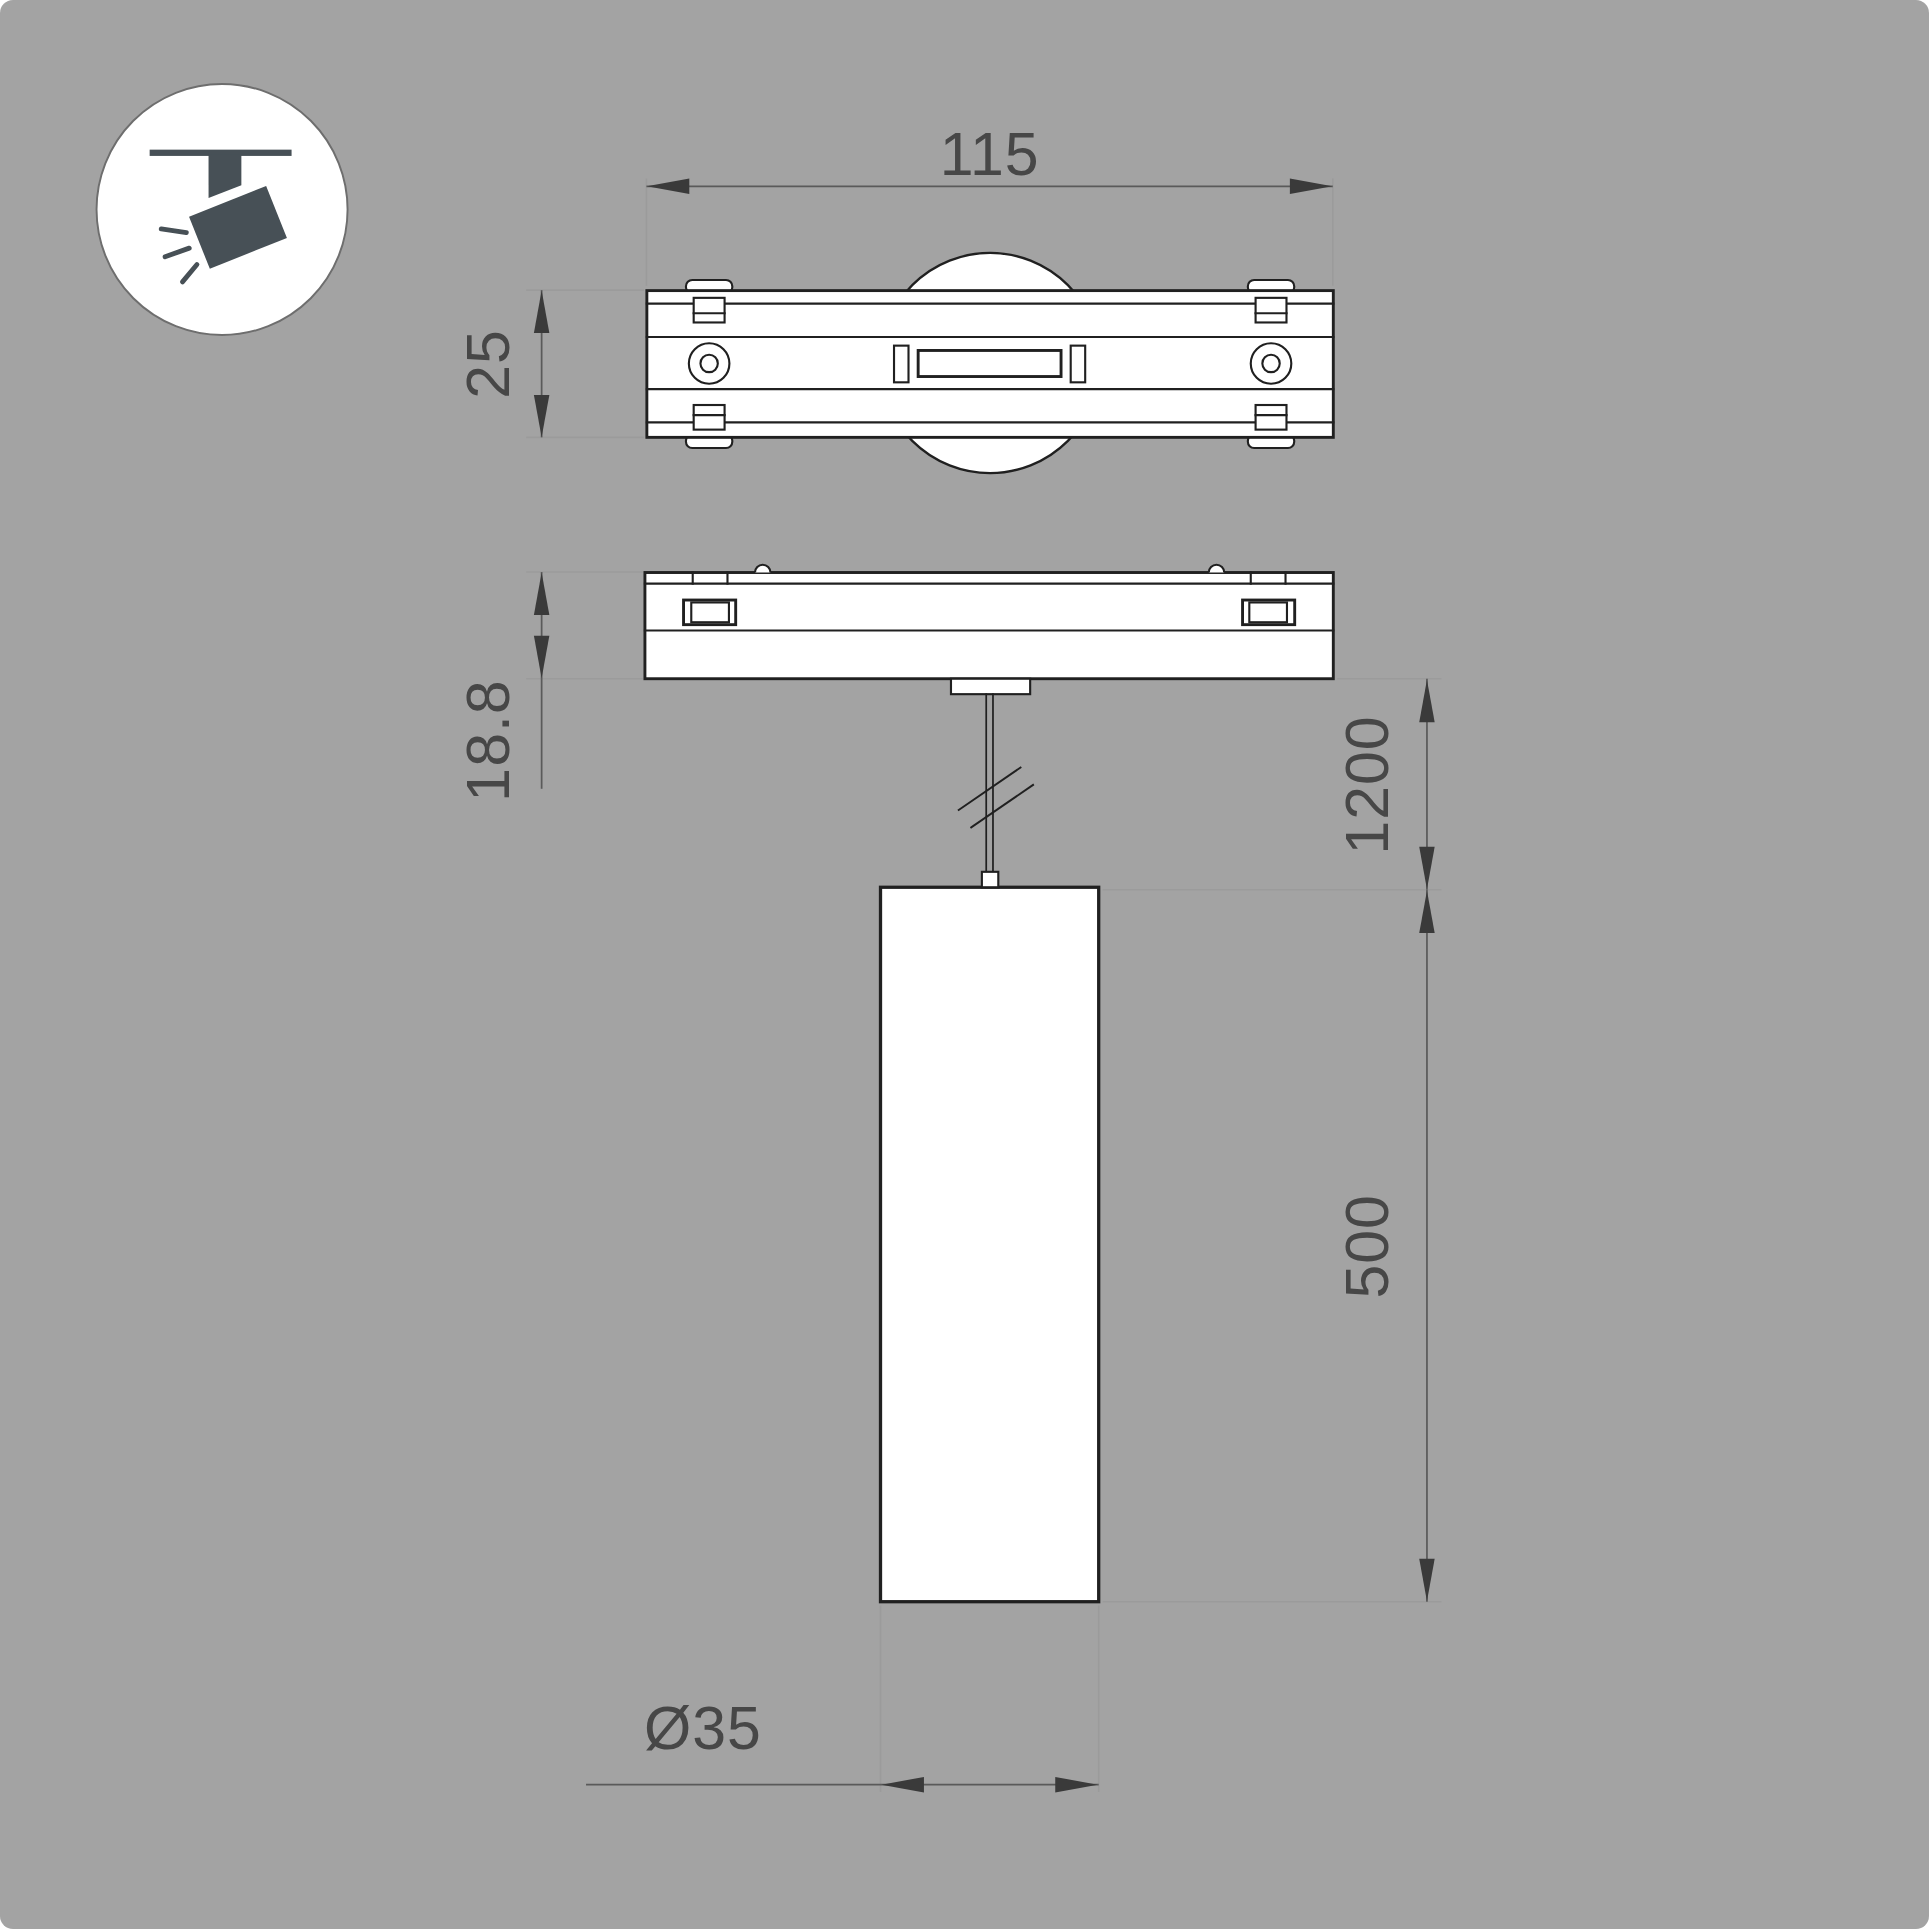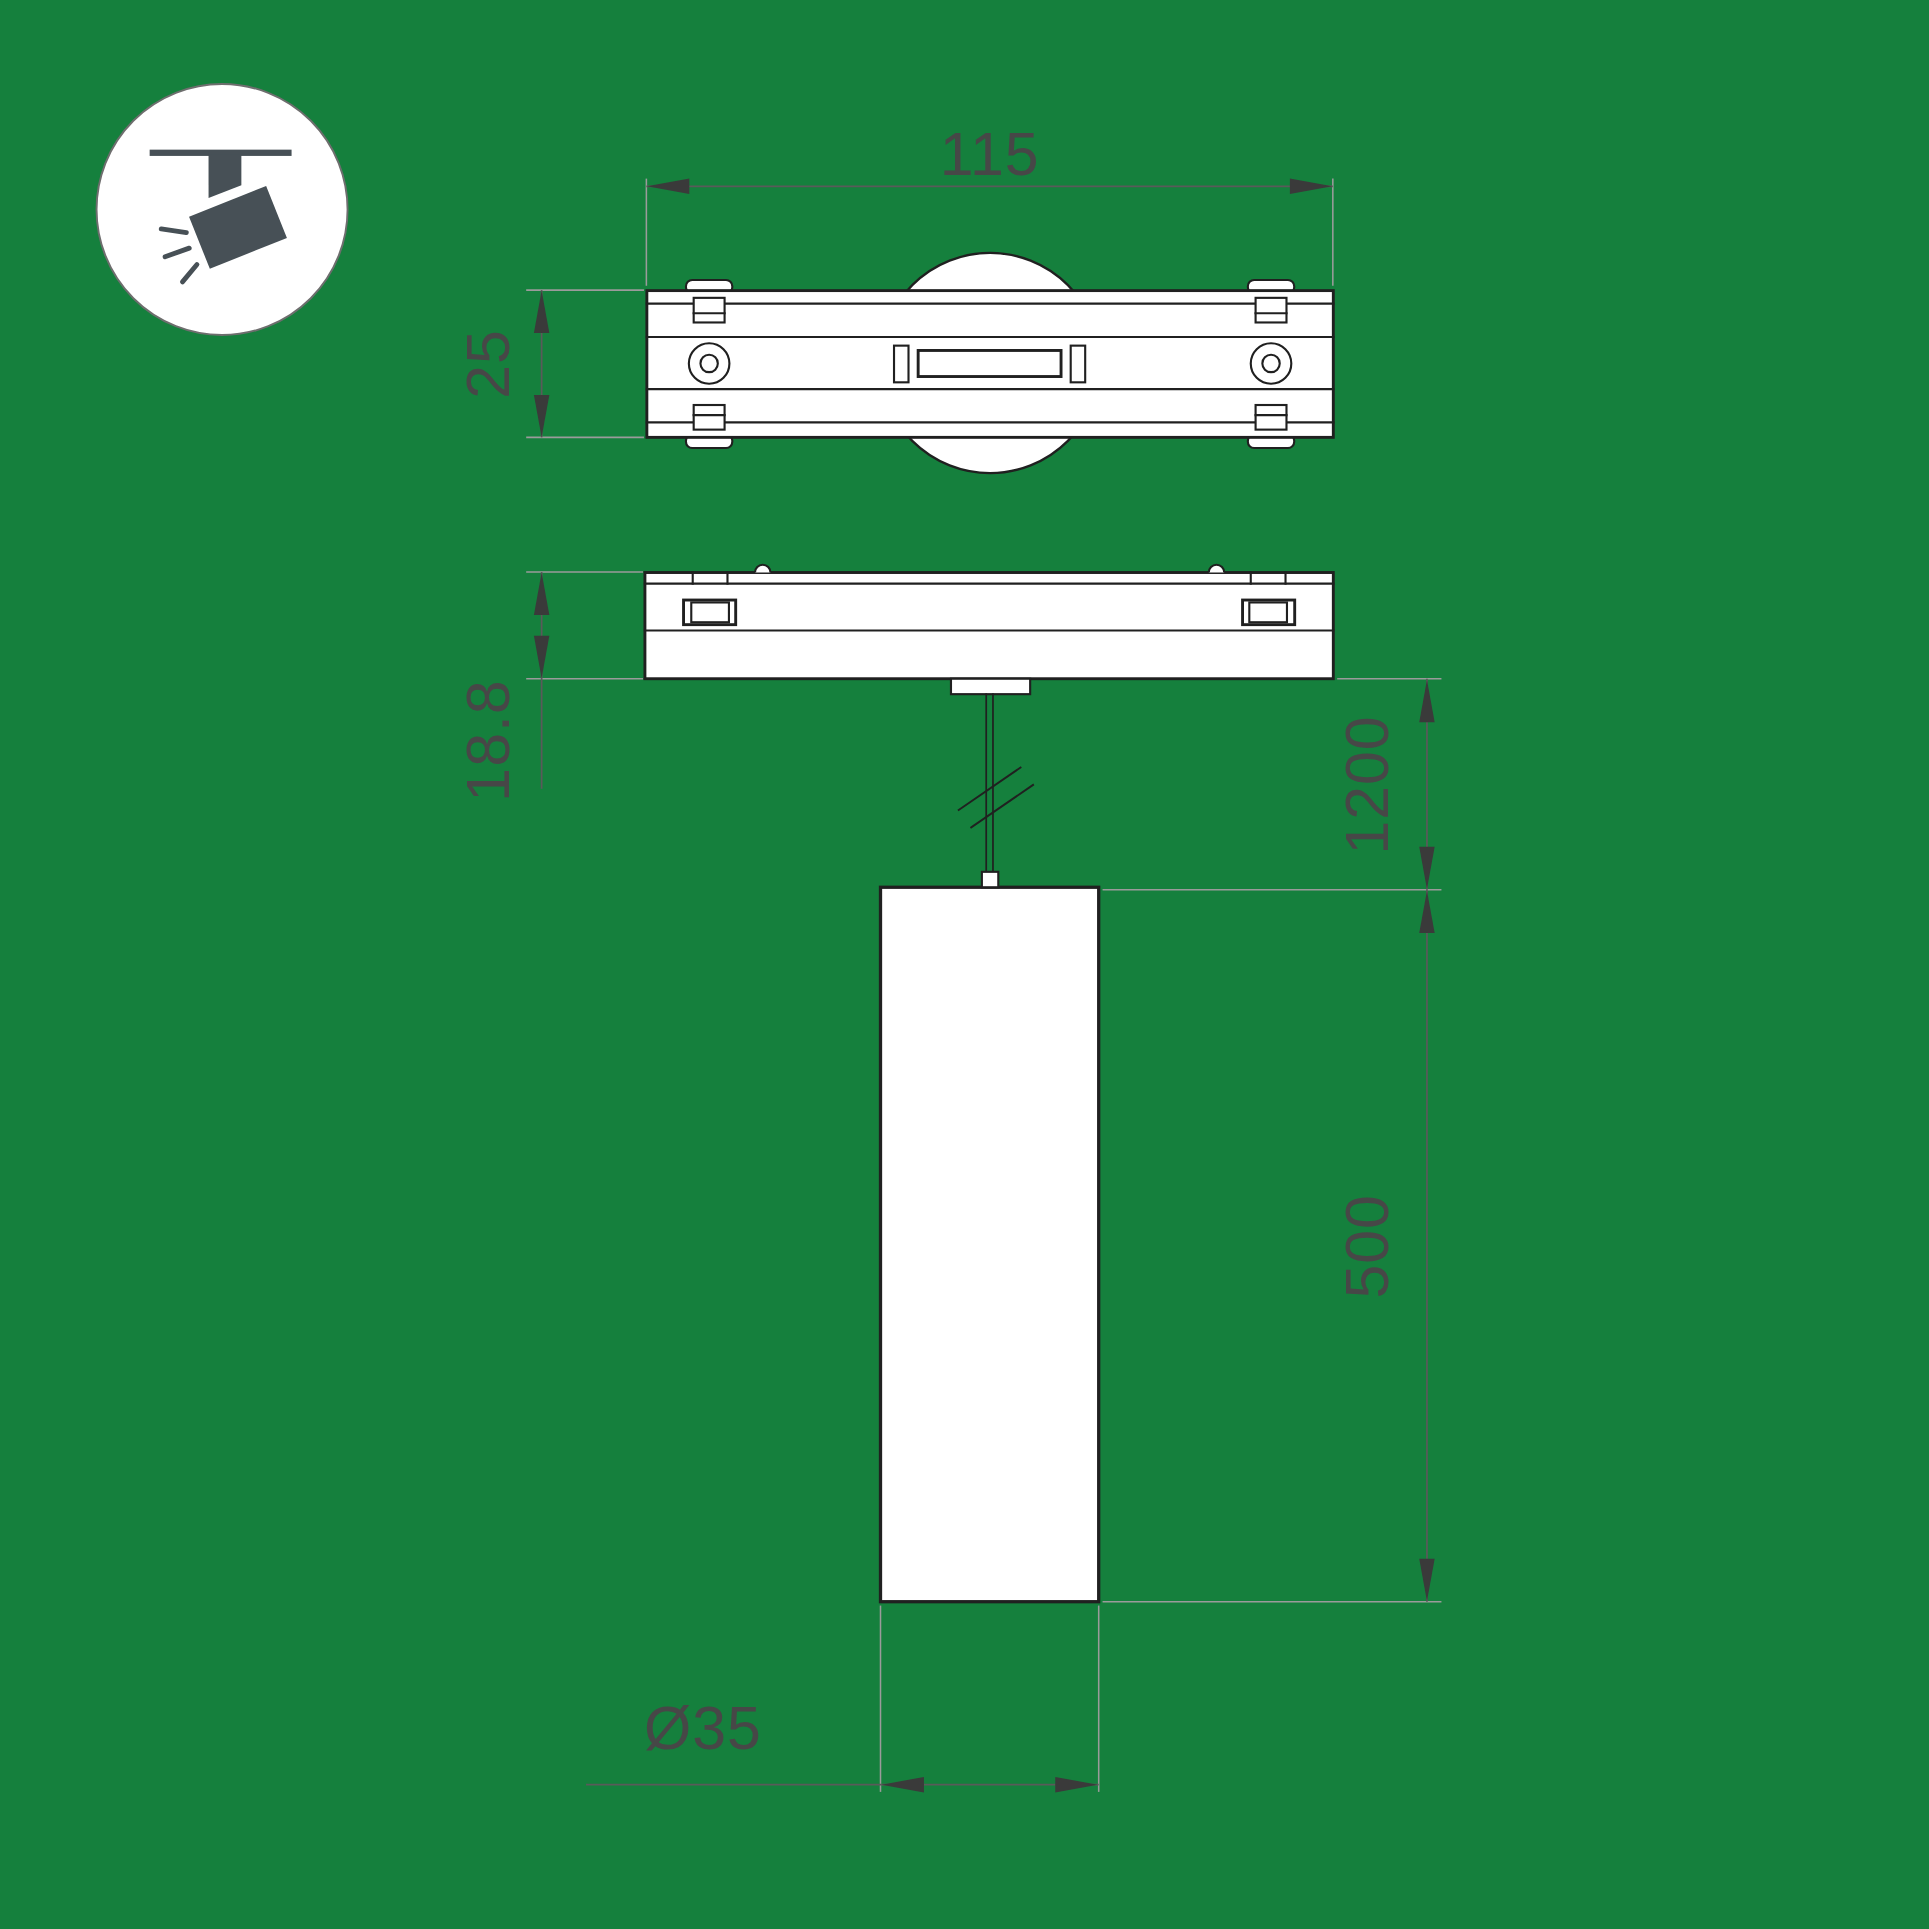--- a/index.html
+++ b/index.html
@@ -1,16 +1,16 @@
 <!DOCTYPE html>
 <html><head>
 <meta charset="utf-8">
 <style>
   html,body{margin:0;padding:0;background:#ffffff;}
-  .canvas{width:1929px;height:1929px;background:#15803d;position:relative;overflow:hidden;}
+  .canvas{width:1929px;height:1929px;background:#a3a3a3;position:relative;overflow:hidden;border-radius:13px;}
   svg{display:block;}
   .ln2 {stroke:#202020;stroke-width:2.2;fill:none;stroke-linecap:square;}
   .wt  {fill:#ffffff;stroke:#202020;stroke-width:3;}
   .wt2 {fill:#ffffff;stroke:#202020;stroke-width:2.2;}
   .ext {stroke:#9b9b9b;stroke-width:1.6;fill:none;}
   .dim {stroke:#5a5a5a;stroke-width:1.8;fill:none;}
   .arr {fill:#3a3a3a;stroke:none;}
   .icon{fill:#475056;stroke:none;}
   .ray {stroke:#475056;stroke-width:5;stroke-linecap:round;fill:none;}
   text.dimtxt{

